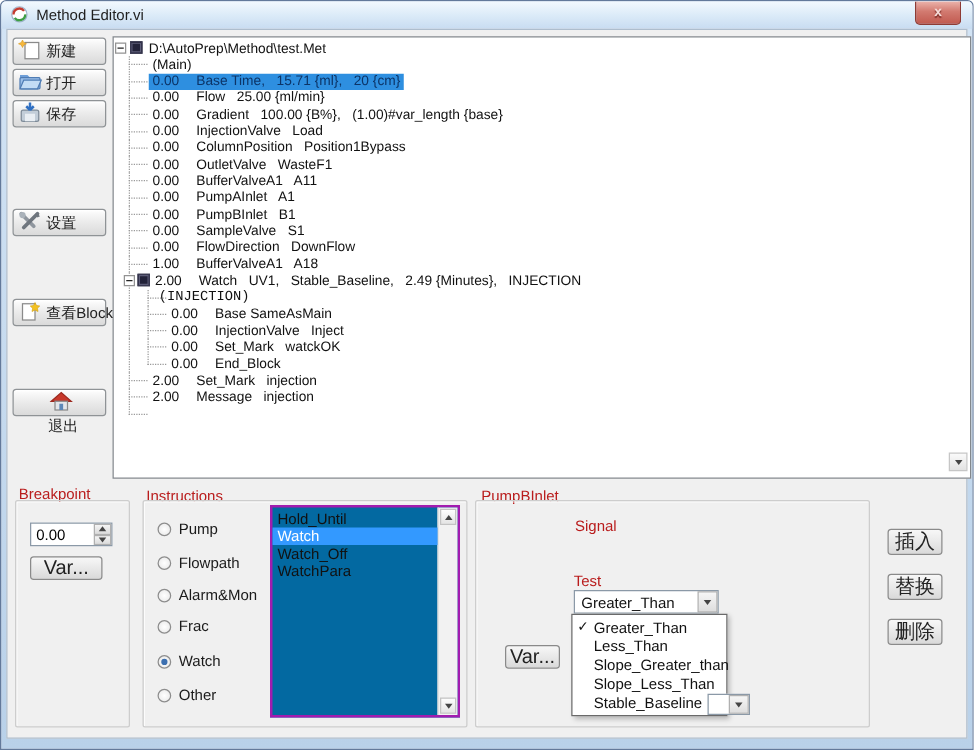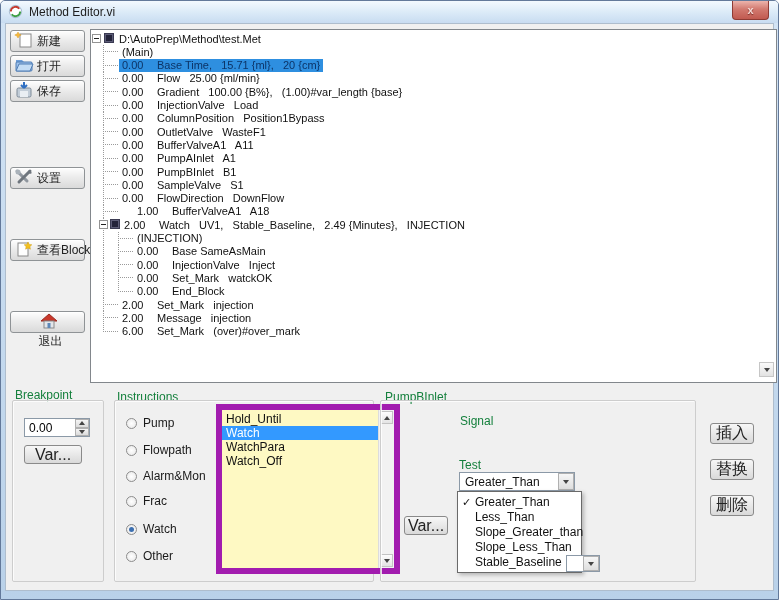--- a/index.html
+++ b/index.html
@@ -33,42 +33,42 @@
   .nicon{position:absolute;top:1px;width:10px;height:10px;background:#23233a;border:1px solid #3a3a52;
     box-shadow:inset 0 0 0 1px #5d5d78;box-sizing:border-box;}
   .row-content{position:absolute;top:0;height:13px;display:flex;align-items:center;padding:0 3px;
     font-size:11px;color:#111;white-space:pre;}
   .row-content.sel{background:#2e8fe0;color:#0c3467;}
   .t-time{display:inline-block;width:35px;}
   .tree-scroll{position:absolute;right:2px;bottom:5px;width:13px;height:13px;
     background:linear-gradient(#fafafa,#e2e2e2);border:1px solid #c6c6c6;display:flex;align-items:center;justify-content:center;}
 
   
-  .grp-label{position:absolute;font-size:12px;color:#15803d;}
+  .grp-label{position:absolute;font-size:12px;color:#b91c1c;}
   .grp-box{position:absolute;border:1px solid #cdcdcd;border-radius:2px;box-shadow:inset 1px 1px 0 rgba(255,255,255,.8);}
 
   
   .btn{position:absolute;background:linear-gradient(#f7f7f7,#eaeaea 45%,#d9d9d9);border:1px solid #8a8a8a;
     border-radius:3px;display:flex;align-items:center;justify-content:center;font-size:16px;color:#222;box-sizing:border-box;}
   .spinner{position:absolute;left:18px;top:394px;width:66px;height:19px;background:#fff;border:1px solid #8b99a7;
     box-sizing:border-box;font-size:12px;}
   .spinner .val{position:absolute;left:4px;top:2px;}
   .spin-btns{position:absolute;right:0px;top:0px;bottom:0px;width:14px;display:flex;flex-direction:column;}
   .spin-btn{flex:1;background:linear-gradient(#f5f5f5,#dbdbdb);border:1px solid #b0b0b0;display:flex;
     align-items:center;justify-content:center;box-sizing:border-box;}
   .tri-down{width:0;height:0;border-left:3px solid transparent;border-right:3px solid transparent;border-top:4px solid #444;}
   .tri-up{width:0;height:0;border-left:3px solid transparent;border-right:3px solid transparent;border-bottom:4px solid #444;}
 
   .radio-row{position:absolute;height:14px;display:flex;align-items:center;font-size:12px;color:#1a1a1a;}
   .radio{width:11px;height:11px;border-radius:50%;background:radial-gradient(#ffffff,#e6e6e6);
     border:1px solid #8d8d8d;box-sizing:border-box;margin-right:6px;position:relative;flex:none;}
   .radio .dot{position:absolute;left:2px;top:2px;width:5px;height:5px;border-radius:50%;background:#3c6fb0;}
 
-  .listbox{position:absolute;left:210px;top:380px;width:184px;height:170px;background:#fef9c3;
-    border:6px solid #a21caf;box-sizing:border-box;padding-top:2px;}
+  .listbox{position:absolute;left:210px;top:380px;width:152px;height:170px;background:#0369a1;
+    border:2px solid #a21caf;box-sizing:border-box;padding-top:2px;}
   .lb-item{position:relative;height:14px;line-height:14px;font-size:12px;padding-left:4px;margin-right:16px;color:#111;white-space:nowrap;}
   .lb-item.sel{background:#3399ff;color:#fff;}
   .lb-scroll{position:absolute;right:0;top:0;bottom:0;width:15px;background:#f2f2f2;border-left:1px solid #dcdcdc;}
   .lb-scroll .sb{position:absolute;left:1px;right:1px;height:13px;background:linear-gradient(#fdfdfd,#e4e4e4);
     border:1px solid #c3c3c3;display:flex;align-items:center;justify-content:center;box-sizing:border-box;}
 
   .combo{position:absolute;height:19px;background:#fff;border:1px solid #8b99a7;box-sizing:border-box;font-size:12px;}
   .combo .val{position:absolute;left:5px;top:2px;white-space:pre;color:#111;}
   .combo .arrow{position:absolute;right:0px;top:0px;bottom:0px;width:16px;background:linear-gradient(#f6f6f6,#dedede);
     border:1px solid #b0b0b0;display:flex;align-items:center;justify-content:center;box-sizing:border-box;}
@@ -163,35 +163,35 @@
           <div class="row-content" style="left: 28px;"><span class="t-time">0.00</span><span class="t-text">SampleValve   S1</span></div>
         </div>
         <div class="tree-row" style="top: 161.6px;">
           <div class="vl" style="left: 12px;"></div>
           <div class="stub" style="left: 12px; width: 15px;"></div>
           <div class="row-content" style="left: 28px;"><span class="t-time">0.00</span><span class="t-text">FlowDirection   DownFlow</span></div>
         </div>
         <div class="tree-row" style="top: 174.9px;">
           <div class="vl" style="left: 12px;"></div>
           <div class="stub" style="left: 12px; width: 15px;"></div>
-          <div class="row-content" style="left: 28px; margin-left: 15px;"><span class="t-time">1.00</span><span class="t-text">BufferValveA1   A18</span></div>
+          <div class="row-content" style="left: 28px;"><span class="t-time">1.00</span><span class="t-text">BufferValveA1   A18</span></div>
         </div>
         <div class="tree-row" style="top: 188.2px;">
           <div class="vl" style="left: 12px;"></div>
           <div class="exp" style="left: 8px;">
             <div class="minus"></div>
           </div>
           <div class="nicon" style="left: 19px;"></div>
           <div class="row-content" style="left: 30px;"><span class="t-time">2.00</span><span class="t-text">Watch   UV1,   Stable_Baseline,   2.49 {Minutes},   INJECTION</span></div>
         </div>
         <div class="tree-row" style="top: 201.5px;">
           <div class="vl" style="left: 12px;"></div>
           <div class="vl" style="left: 27px;"></div>
           <div class="stub" style="left: 27px; width: 15px;"></div>
-          <div class="row-content" style="left: 43px;"><span class="t-text">(INJECTION)</span></div>
+          <div class="row-content" style="left: 33px; font-family: Liberation Mono, monospace;"><span class="t-text">(INJECTION)</span></div>
         </div>
         <div class="tree-row" style="top: 214.8px;">
           <div class="vl" style="left: 12px;"></div>
           <div class="vl" style="left: 27px;"></div>
           <div class="stub" style="left: 27px; width: 15px;"></div>
           <div class="row-content" style="left: 43px;"><span class="t-time">0.00</span><span class="t-text">Base SameAsMain</span></div>
         </div>
         <div class="tree-row" style="top: 228.1px;">
           <div class="vl" style="left: 12px;"></div>
           <div class="vl" style="left: 27px;"></div>
@@ -216,21 +216,20 @@
           <div class="row-content" style="left: 28px;"><span class="t-time">2.00</span><span class="t-text">Set_Mark   injection</span></div>
         </div>
         <div class="tree-row" style="top: 281.3px;">
           <div class="vl" style="left: 12px;"></div>
           <div class="stub" style="left: 12px; width: 15px;"></div>
           <div class="row-content" style="left: 28px;"><span class="t-time">2.00</span><span class="t-text">Message   injection</span></div>
         </div>
         <div class="tree-row" style="top: 294.6px;">
           <div class="vl" style="left: 12px; height: 7px;"></div>
           <div class="stub" style="left: 12px; width: 15px;"></div>
-          <div class="row-content" style="left: 28px;"><span class="t-time">6.00</span><span class="t-text">Set_Mark   (over)#over_mark</span></div>
         </div>
       </div>
 
     <div class="grp-label" style="left:9px;top:364px;">Breakpoint</div>
     <div class="grp-box" style="left:6px;top:376px;width:90px;height:180px;"></div>
     <div class="spinner">
       <span class="val">0.00</span>
       <span class="spin-btns">
         <span class="spin-btn">
             <span class="tri-up"></span>
@@ -248,22 +247,22 @@
       <div class="lb-scroll">
         <span class="sb" style="top:1px;">
             <span class="tri-up"></span>
           </span>
         <span class="sb" style="bottom:1px;">
             <span class="tri-down"></span>
           </span>
       </div>
     <div class="lb-item">Hold_Until</div>
         <div class="lb-item sel">Watch</div>
+        <div class="lb-item">Watch_Off</div>
         <div class="lb-item">WatchPara</div>
-        <div class="lb-item">Watch_Off</div>
       </div>
 
     <div class="grp-label" style="left:379px;top:366px;">PumpBInlet</div>
     <div class="grp-box" style="left:374px;top:376px;width:314px;height:180px;"></div>
 
     <div class="grp-label" style="left:454px;top:390px;">Signal</div>
 
     <div class="grp-label" style="left:453px;top:434px;">Test</div>
     <div class="combo" style="left:453px;top:448px;width:116px;">
       <span class="val">Greater_Than</span>

